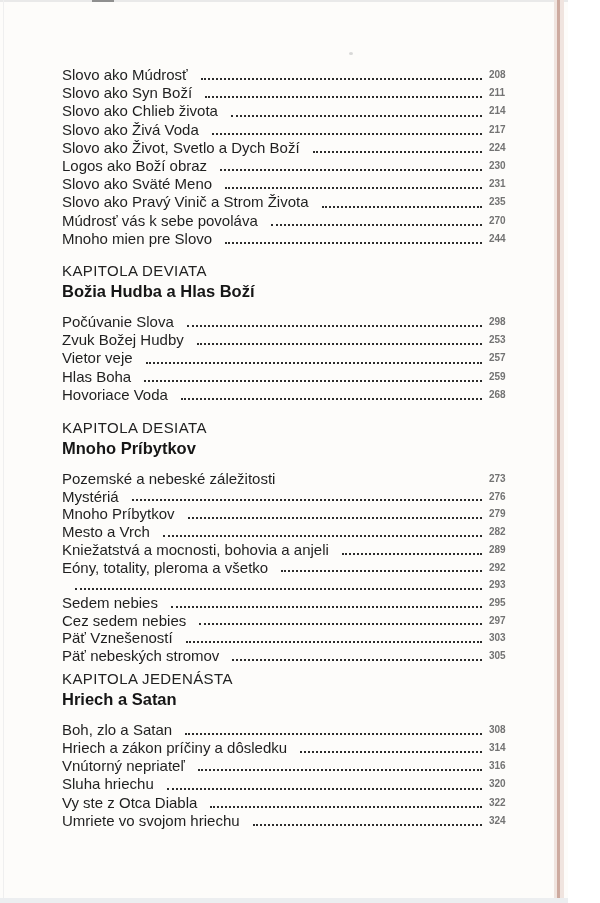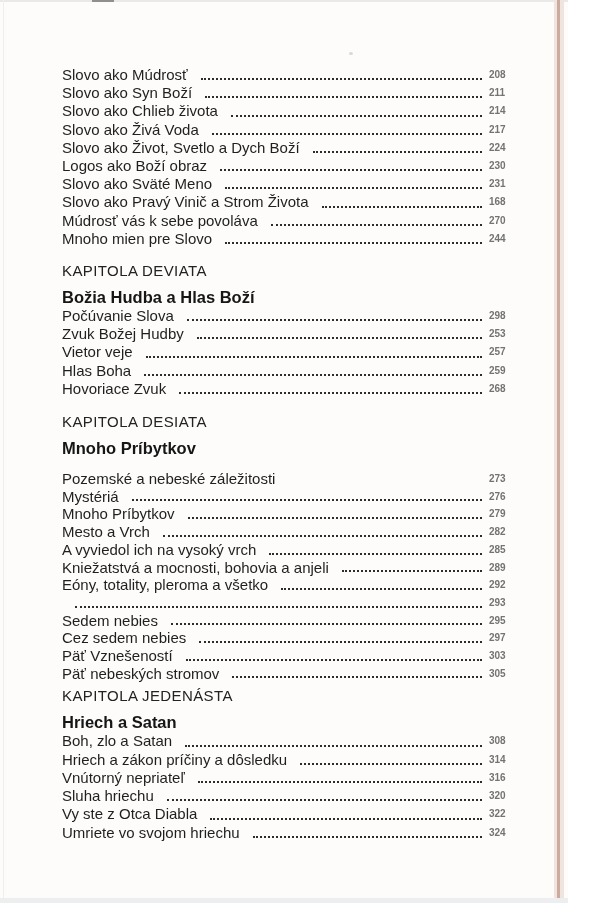--- a/index.html
+++ b/index.html
@@ -27,23 +27,23 @@
   .sec1{margin-top:13px;}
   .sec2{margin-top:14px;}
   .sec3{margin-top:4px;}
 
   .kapitola{
     font-size:15px;line-height:20px;letter-spacing:.4px;
     color:#222;
   }
   .sec-title{
     font-size:16.5px;line-height:20px;font-weight:700;
-    margin-top:6px;color:#161616;
-  }
-  .rows{margin-top:0;}
+    color:#161616;
+  }
+  .rows{margin-top:12px;}
   .sec0 .rows{margin-top:0;}
   .sec2 .rows{margin-top:12px;}
   .sec3 .rows{}
 
   .toc-row{display:flex;line-height:18.2px;font-size:15px;}
   .sec2 .toc-row{line-height:17.7px;}
   .t-label{white-space:nowrap;flex:0 0 auto;}
   .t-leader{
     flex:1 1 auto;min-width:10px;
     border-bottom:2px dotted #2c2c2c;
@@ -103,21 +103,21 @@
     <span class="t-page">230</span>
   </div>
           <div class="toc-row">
     <span class="t-label">Slovo ako Sväté Meno</span>
     <span class="t-leader"></span>
     <span class="t-page">231</span>
   </div>
           <div class="toc-row">
     <span class="t-label">Slovo ako Pravý Vinič a Strom Života</span>
     <span class="t-leader"></span>
-    <span class="t-page">168</span>
+    <span class="t-page">235</span>
   </div>
           <div class="toc-row">
     <span class="t-label">Múdrosť vás k sebe povoláva</span>
     <span class="t-leader"></span>
     <span class="t-page">270</span>
   </div>
           <div class="toc-row">
     <span class="t-label">Mnoho mien pre Slovo</span>
     <span class="t-leader"></span>
     <span class="t-page">244</span>
@@ -142,21 +142,21 @@
     <span class="t-label">Vietor veje</span>
     <span class="t-leader"></span>
     <span class="t-page">257</span>
   </div>
           <div class="toc-row">
     <span class="t-label">Hlas Boha</span>
     <span class="t-leader"></span>
     <span class="t-page">259</span>
   </div>
           <div class="toc-row">
-    <span class="t-label">Hovoriace Zvuk</span>
+    <span class="t-label">Hovoriace Voda</span>
     <span class="t-leader"></span>
     <span class="t-page">268</span>
   </div>
         </div>
   </div>
       <div class="section sec2">
     <div class="kapitola">KAPITOLA DESIATA</div>
     <div class="sec-title">Mnoho Príbytkov</div>
     <div class="rows">
           <div class="toc-row no-leader">
@@ -173,25 +173,20 @@
     <span class="t-label">Mnoho Príbytkov</span>
     <span class="t-leader"></span>
     <span class="t-page">279</span>
   </div>
           <div class="toc-row">
     <span class="t-label">Mesto a Vrch</span>
     <span class="t-leader"></span>
     <span class="t-page">282</span>
   </div>
           <div class="toc-row">
-    <span class="t-label">A vyviedol ich na vysoký vrch</span>
-    <span class="t-leader"></span>
-    <span class="t-page">285</span>
-  </div>
-          <div class="toc-row">
     <span class="t-label">Kniežatstvá a mocnosti, bohovia a anjeli</span>
     <span class="t-leader"></span>
     <span class="t-page">289</span>
   </div>
           <div class="toc-row">
     <span class="t-label">Eóny, totality, pleroma a všetko</span>
     <span class="t-leader"></span>
     <span class="t-page">292</span>
   </div>
           <div class="toc-row">

